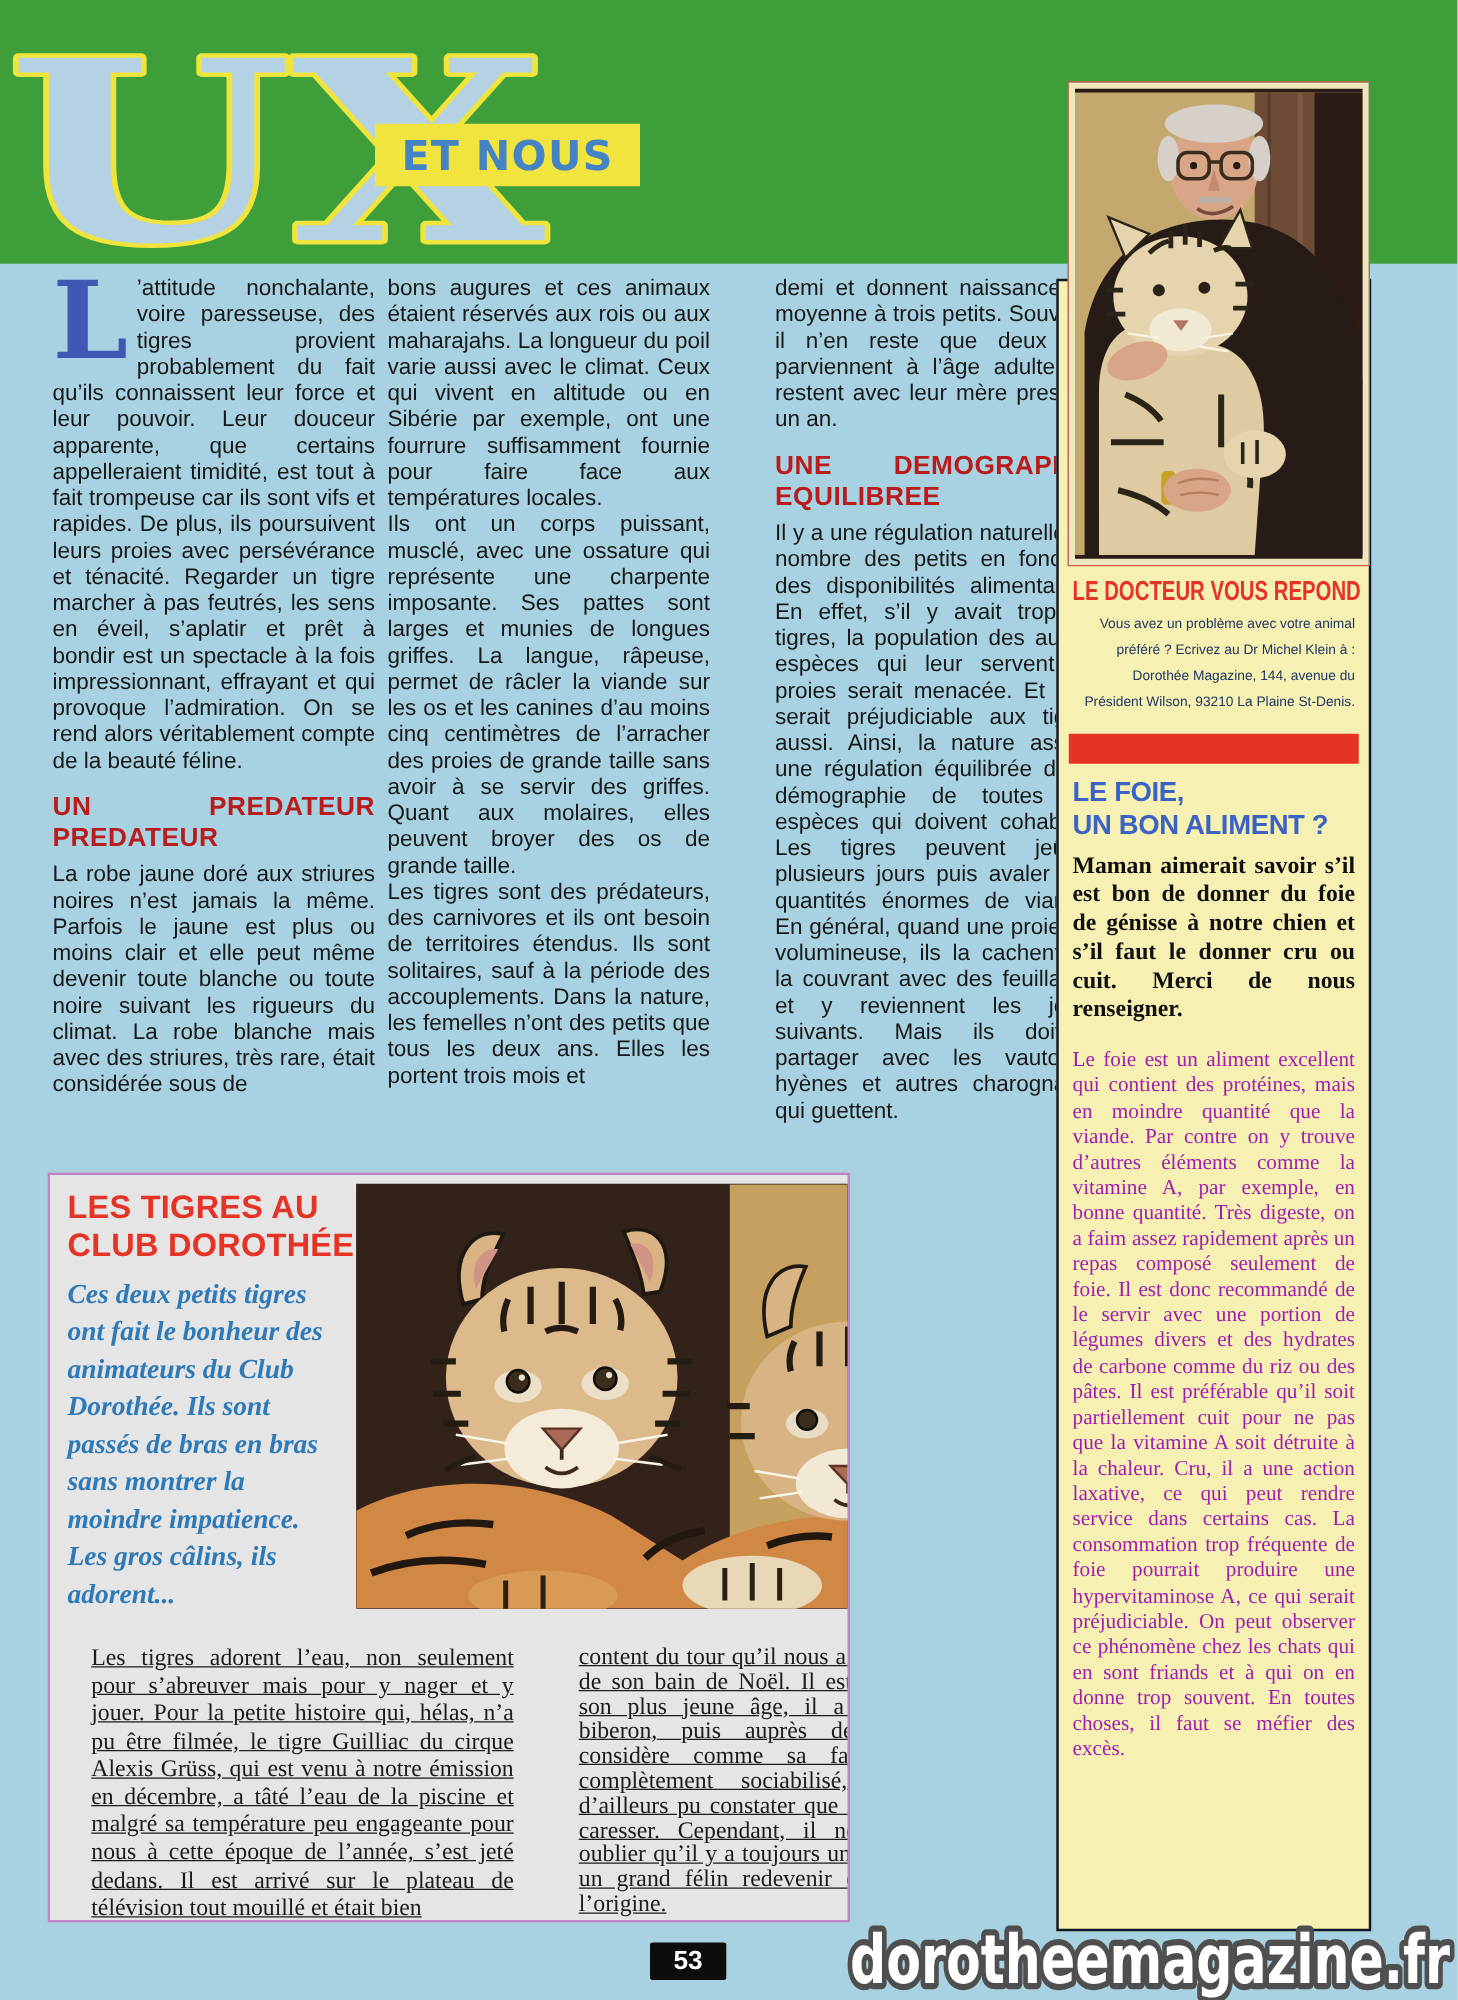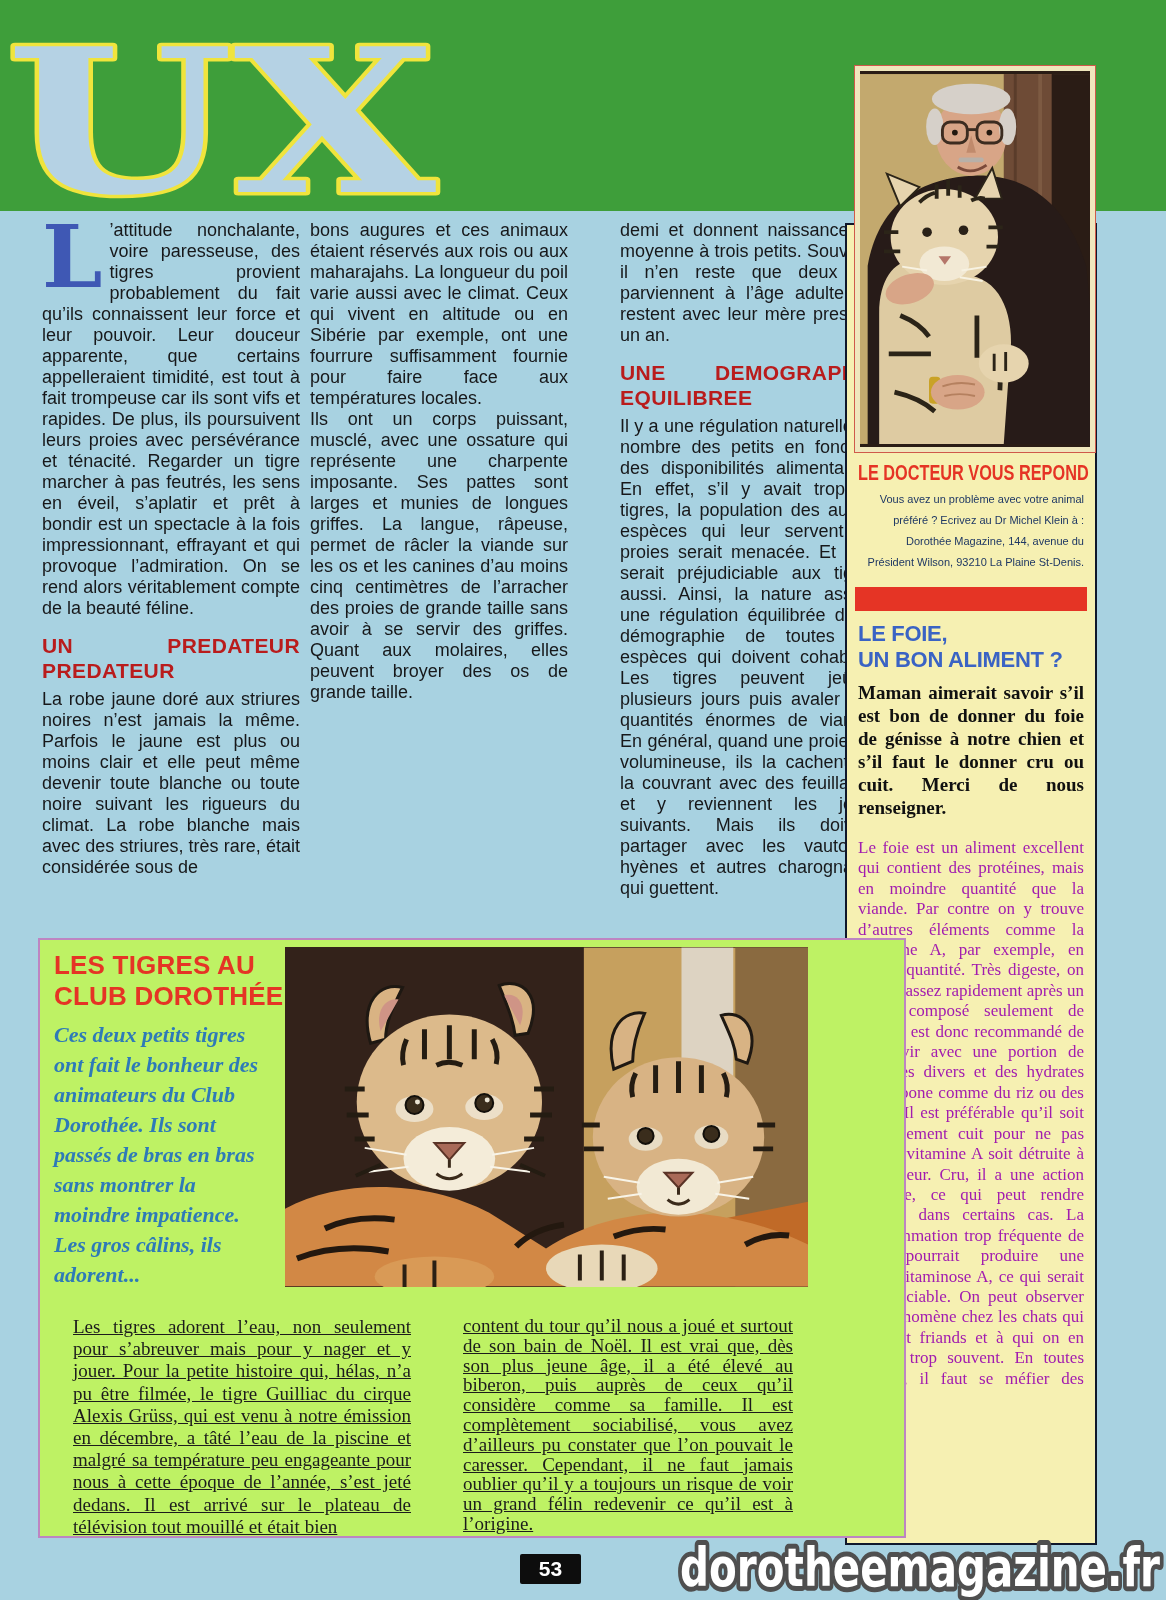--- a/index.html
+++ b/index.html
@@ -37,22 +37,22 @@
   .red-bar{height:24px;background:#e53425;margin:14px -3px 10px;}
   .foie-heading{color:#3a63c4;font-weight:bold;font-size:22px;line-height:26px;
                 letter-spacing:-.3px;margin-top:6px;}
   .foie-heading span{display:block;}
   .question{font-family:"Liberation Serif",serif;font-weight:bold;font-size:19px;
             line-height:23px;text-align:justify;margin-top:8px;color:#101010;
             hyphens:auto;-webkit-hyphens:auto;}
   .answer{font-family:"Liberation Serif",serif;font-size:17px;line-height:20.4px;
           text-align:justify;margin-top:2px;color:#a21caf;hyphens:auto;-webkit-hyphens:auto;}
   
-  .feature-box{position:absolute;left:38px;top:938px;width:868px;height:600px;
-               background:#bef264;border:2px solid #bd85c2;box-sizing:border-box;overflow:hidden;}
+  .feature-box{position:absolute;left:38px;top:938px;width:642px;height:600px;
+               background:#e5e5e5;border:2px solid #bd85c2;box-sizing:border-box;overflow:hidden;}
   .feature-heading{position:absolute;left:14px;top:10px;width:240px;color:#e53425;
                    font-weight:bold;font-size:26px;line-height:31px;letter-spacing:.2px;}
   .feature-caption{position:absolute;left:14px;top:80px;width:215px;
                    font-family:"Liberation Serif",serif;font-style:italic;font-weight:bold;
                    font-size:22px;line-height:30px;color:#2e7ab8;}
   .cubs-photo{position:absolute;left:245px;top:7px;width:523px;height:340px;background:#33221a;}
   .cubs-photo svg{display:block;width:100%;height:100%;}
   .feature-text{position:absolute;top:360px;font-family:"Liberation Serif",serif;
                 font-size:19px;text-align:justify;color:#1c1c1c;hyphens:auto;-webkit-hyphens:auto;}
   .ft-left{left:17px;width:370px;line-height:22.2px;}
@@ -66,31 +66,35 @@
 </style>
 </head>
 <body>
 
 <div class="page">
 
   <div class="header-band">
     <svg class="big-letters" viewBox="0 0 470 185" preserveAspectRatio="none">
       <text x="6" y="152" font-family="DejaVu Serif, serif" font-weight="bold" font-size="200" textLength="430" lengthAdjust="spacingAndGlyphs" fill="#b5d2e4" stroke="#f0e43c" stroke-width="7" paint-order="stroke" stroke-linejoin="round">UX</text>
     </svg>
+    <div class="banner">
+      <span>ET NOUS</span>
+    </div>
   </div>
 
   <div class="col col-1">
     <p><span class="dropcap">L</span><span>’attitude nonchalante, voire paresseuse, des tigres provient probablement du fait qu’ils connaissent leur force et leur pouvoir. Leur douceur apparente, que certains appelleraient timidité, est tout à fait trompeuse car ils sont vifs et rapides. De plus, ils poursuivent leurs proies avec persévérance et ténacité. Regarder un tigre marcher à pas feutrés, les sens en éveil, s’aplatir et prêt à bondir est un spectacle à la fois impressionnant, effrayant et qui provoque l’admiration. On se rend alors véritablement compte de la beauté féline.</span></p>
     <div class="col-heading">UN PREDATEUR PREDATEUR</div>
     <p>La robe jaune doré aux striures noires n’est jamais la même. Parfois le jaune est plus ou moins clair et elle peut même devenir toute blanche ou toute noire suivant les rigueurs du climat. La robe blanche mais avec des striures, très rare, était considérée sous de</p>
   </div>
 
   <div class="col col-2">
     <p>bons augures et ces animaux étaient réservés aux rois ou aux maharajahs. La longueur du poil varie aussi avec le climat. Ceux qui vivent en altitude ou en Sibérie par exemple, ont une fourrure suffisamment fournie pour faire face aux températures locales.</p>
     <p>Ils ont un corps puissant, musclé, avec une ossature qui représente une charpente imposante. Ses pattes sont larges et munies de longues griffes. La langue, râpeuse, permet de râcler la viande sur les os et les canines d’au moins cinq centimètres de l’arracher des proies de grande taille sans avoir à se servir des griffes. Quant aux molaires, elles peuvent broyer des os de grande taille.</p>
+    <p>Les tigres sont des prédateurs, des carnivores et ils ont besoin de territoires étendus. Ils sont solitaires, sauf à la période des accouplements. Dans la nature, les femelles n’ont des petits que tous les deux ans. Elles les portent trois mois et</p>
   </div>
 
   <div class="col col-3">
     <p>demi et donnent naissance en moyenne à trois petits. Souvent, il n’en reste que deux qui parviennent à l’âge adulte. Ils restent avec leur mère presque un an.</p>
     <div class="col-heading">UNE DEMOGRAPHIE EQUILIBREE</div>
     <p>Il y a une régulation naturelle du nombre des petits en fonction des disponibilités alimentaires. En effet, s’il y avait trop de tigres, la population des autres espèces qui leur servent de proies serait menacée. Et cela serait préjudiciable aux tigres aussi. Ainsi, la nature assure une régulation équilibrée de la démographie de toutes les espèces qui doivent cohabiter. Les tigres peuvent jeûner plusieurs jours puis avaler des quantités énormes de viande. En général, quand une proie est volumineuse, ils la cachent en la couvrant avec des feuillages et y reviennent les jours suivants. Mais ils doivent partager avec les vautours, hyènes et autres charognards qui guettent.</p>
   </div>
 
   <div class="sidebar-box">
     <div class="doctor-heading">LE DOCTEUR VOUS REPOND</div>

